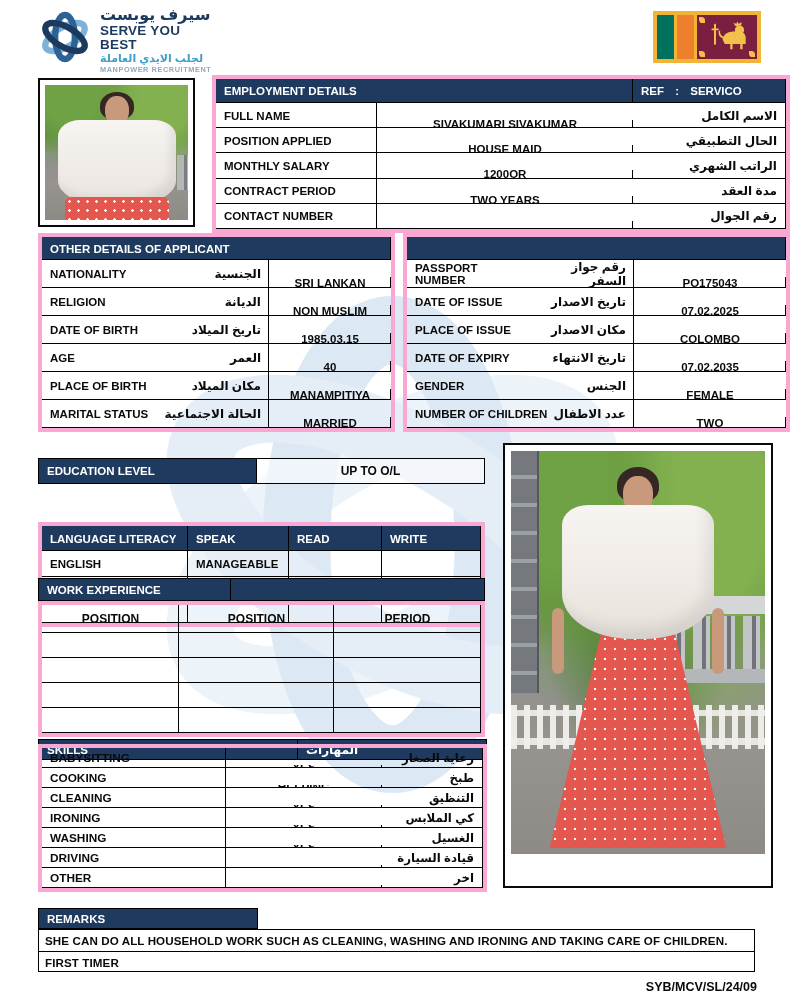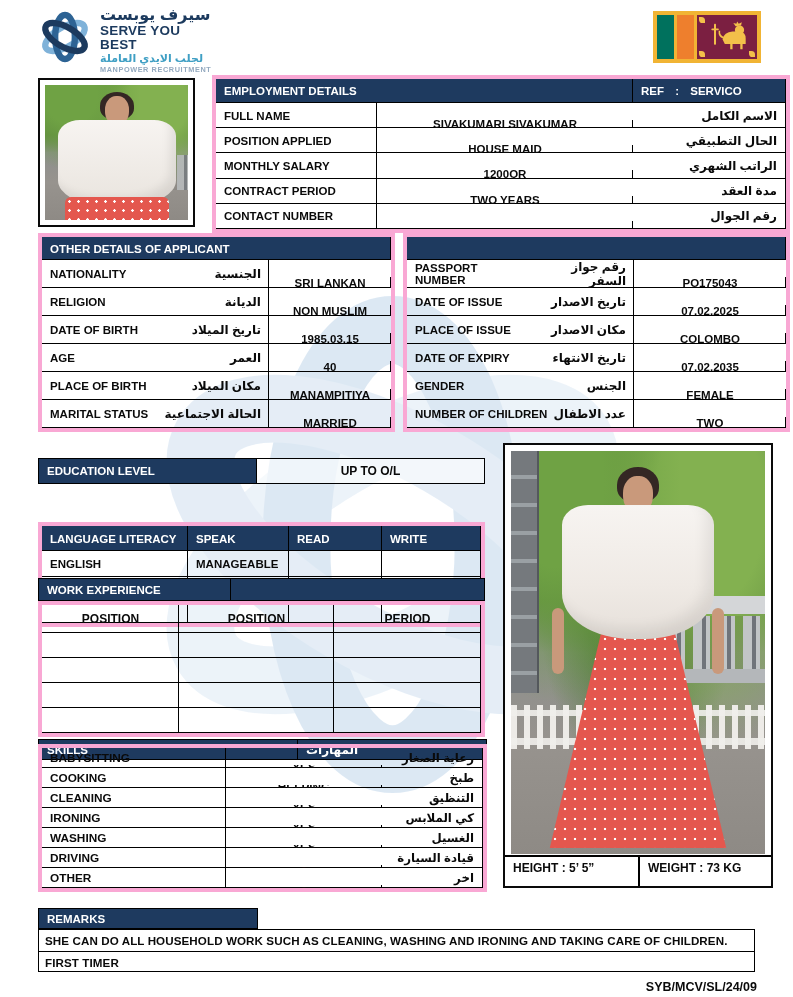--- a/index.html
+++ b/index.html
@@ -429,24 +429,20 @@
       <div class="pf-balu"></div>
       <div class="pf-base"></div>
       <div class="pf-fence"></div>
       <div class="pf-arm l"></div>
       <div class="pf-arm r"></div>
       <div class="pf-skirt"></div>
       <div class="pf-hair"></div>
       <div class="pf-face"></div>
       <div class="pf-shawl"></div>
     </div>
-    <div class="hw">
-      <div class="cell c1">HEIGHT : 5’ 5”</div>
-      <div class="cell c2">WEIGHT : 73 KG</div>
-    </div>
   </div>
 
   <div class="abs bar rmb">
     <div class="cell">REMARKS</div>
   </div>
   <div class="abs rmx">
     <div class="line">SHE CAN DO ALL HOUSEHOLD WORK SUCH AS CLEANING, WASHING AND IRONING AND TAKING CARE OF CHILDREN.</div>
     <div class="line b">FIRST TIMER</div>
   </div>
 

